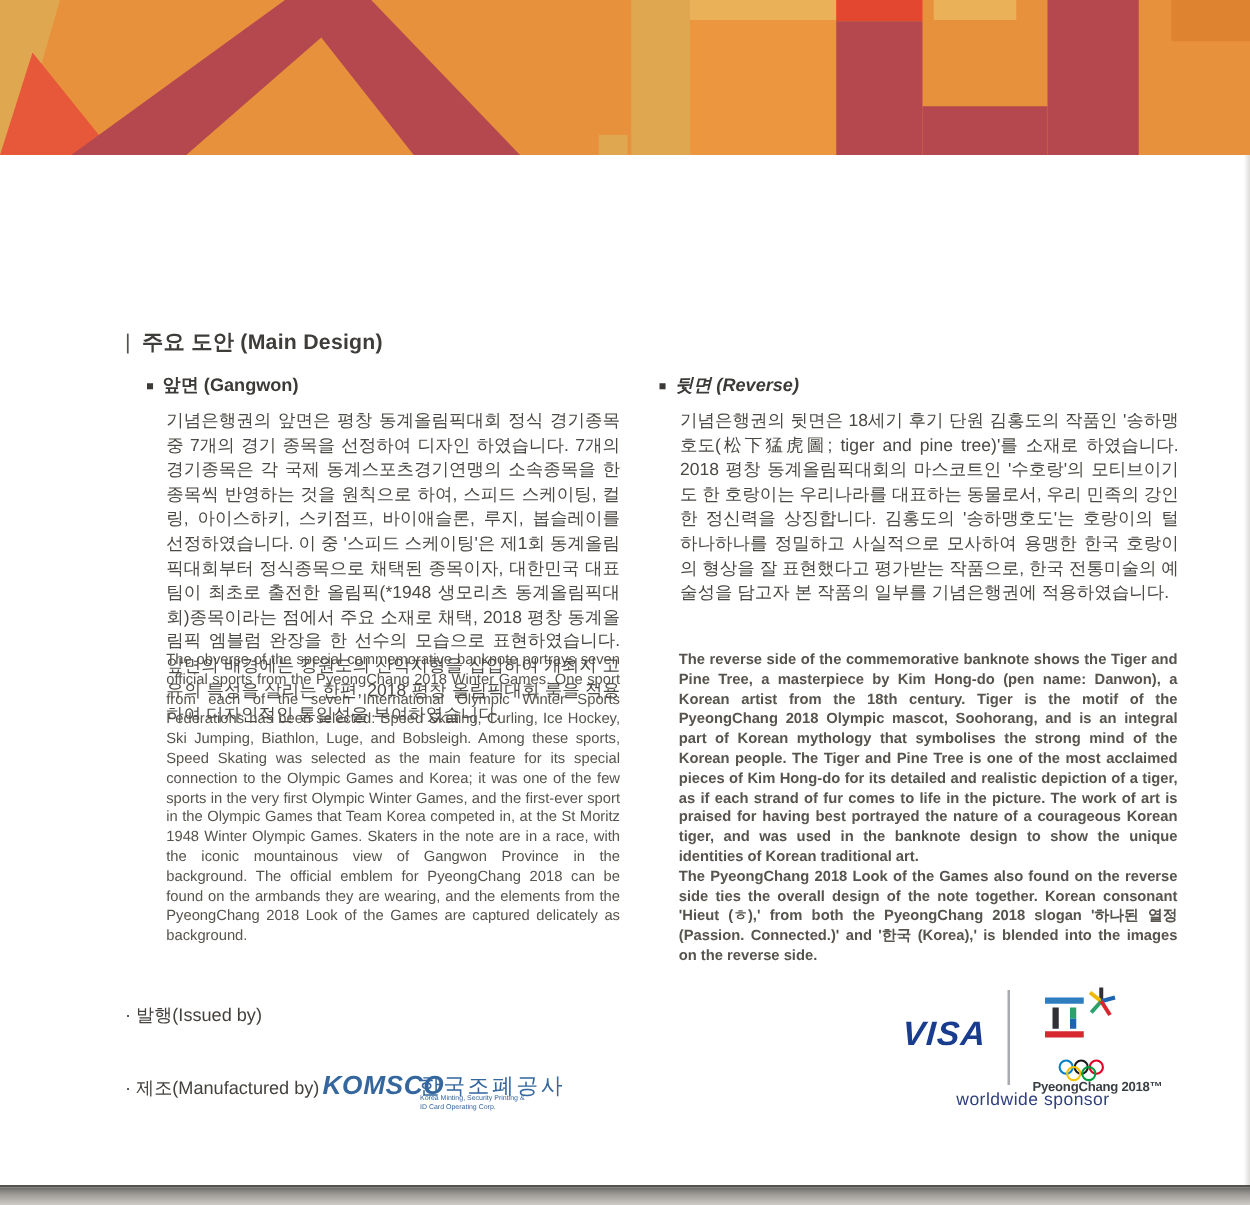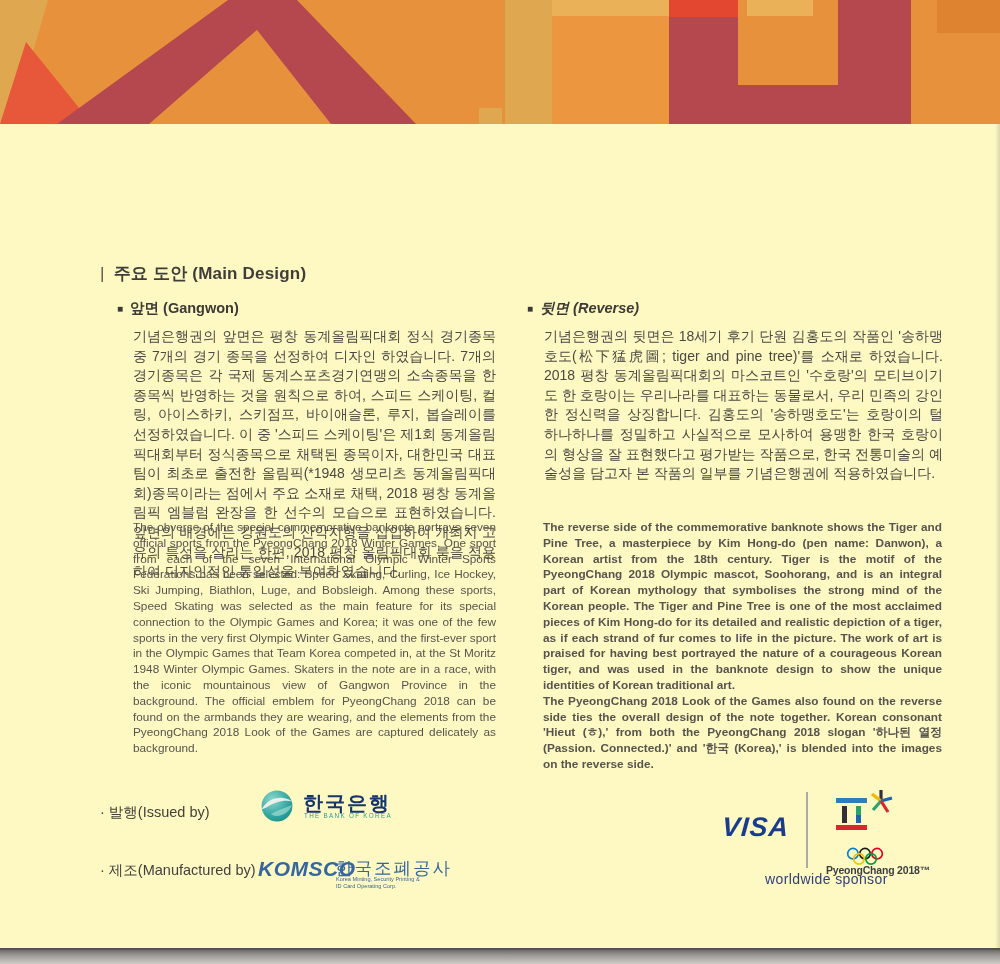--- a/index.html
+++ b/index.html
@@ -1,18 +1,18 @@
 <!DOCTYPE html>
 <html><head>
 <meta charset="utf-8">
 <style>
   html,body{margin:0;padding:0;background:#e9e6e1;}
   .page{
     position:relative;width:1000px;height:964px;overflow:hidden;
-    background:#fef9c3;
+    background:#ffffff;
     font-family:"Liberation Sans", sans-serif;
     color:#4B4843;
   }
   
   .banner{position:absolute;left:0;top:0;width:1000px;height:124px;background:#E8913C;overflow:hidden;}
   .banner .shp{position:absolute;left:0;top:0;width:100%;height:100%;}
   .shp.mustard-wedge{background:#DFA850;clip-path:polygon(0 0,48px 0,12px 124px,0 124px);}
   .shp.red-triangle{background:#E7573A;clip-path:polygon(0 124px,26px 42px,92px 124px);}
   .shp.lambda{background:#B4484E;clip-path:polygon(57px 124px,228px 0,297px 0,416px 124px,331px 124px,257px 30px,149px 124px);}
   .shp.mustard-band{left:505px;width:47px;background:#DFA850;}
@@ -128,36 +128,20 @@
   </div>
 
   <div class="para eng p-rev-eng">
     <p>The reverse side of the commemorative banknote shows the Tiger and Pine Tree, a masterpiece by Kim Hong-do (pen name: Danwon), a Korean artist from the 18th century. Tiger is the motif of the PyeongChang 2018 Olympic mascot, Soohorang, and is an integral part of Korean mythology that symbolises the strong mind of the Korean people. The Tiger and Pine Tree is one of the most acclaimed pieces of Kim Hong-do for its detailed and realistic depiction of a tiger, as if each strand of fur comes to life in the picture. The work of art is praised for having best portrayed the nature of a courageous Korean tiger, and was used in the banknote design to show the unique identities of Korean traditional art.</p>
     <p>The PyeongChang 2018 Look of the Games also found on the reverse side ties the overall design of the note together. Korean consonant 'Hieut (ㅎ),' from both the PyeongChang 2018 slogan '하나된 열정 (Passion. Connected.)' and '한국 (Korea),' is blended into the images on the reverse side.</p>
   </div>
 
   <div class="foot-label lbl-issued">· 발행(Issued by)</div>
   <div class="foot-label lbl-manufactured">· 제조(Manufactured by)</div>
 
-  <div class="bok-logo">
-    <svg class="bok-globe" viewBox="0 0 32 32" aria-hidden="true">
-      <defs>
-        <radialGradient id="bokg" cx="35%" cy="30%" r="80%">
-          <stop offset="0%" stop-color="#8FD6CE"></stop>
-          <stop offset="55%" stop-color="#3FAEA7"></stop>
-          <stop offset="100%" stop-color="#178F89"></stop>
-        </radialGradient>
-      </defs>
-      <circle cx="16" cy="16" r="15.4" fill="url(#bokg)"></circle>
-      <path d="M0.8,19 C8,7 22,5 31.2,11.5 C23,9.5 13,12.5 7,16.5 C4.4,18.2 2.2,19.2 0.8,19 Z" fill="#F6F3EE" opacity="0.92"></path>
-      <path d="M10,24 C16,20.5 24,18 31,15 C29,21 22,26.5 15,26 C12.8,25.8 11,25 10,24 Z" fill="#BFE8E2" opacity="0.55"></path>
-    </svg>
-    <div class="bok-ko">한국은행</div>
-    <div class="bok-en">THE BANK OF KOREA</div>
-  </div>
 
   <div class="komsco-logo">
     <div class="komsco-word">KOMSCO</div>
     <div class="komsco-ko">한국조폐공사</div>
     <div class="komsco-sub">
       <div>Korea Minting, Security Printing &amp;</div>
       <div>ID Card Operating Corp.</div>
     </div>
   </div>
 

